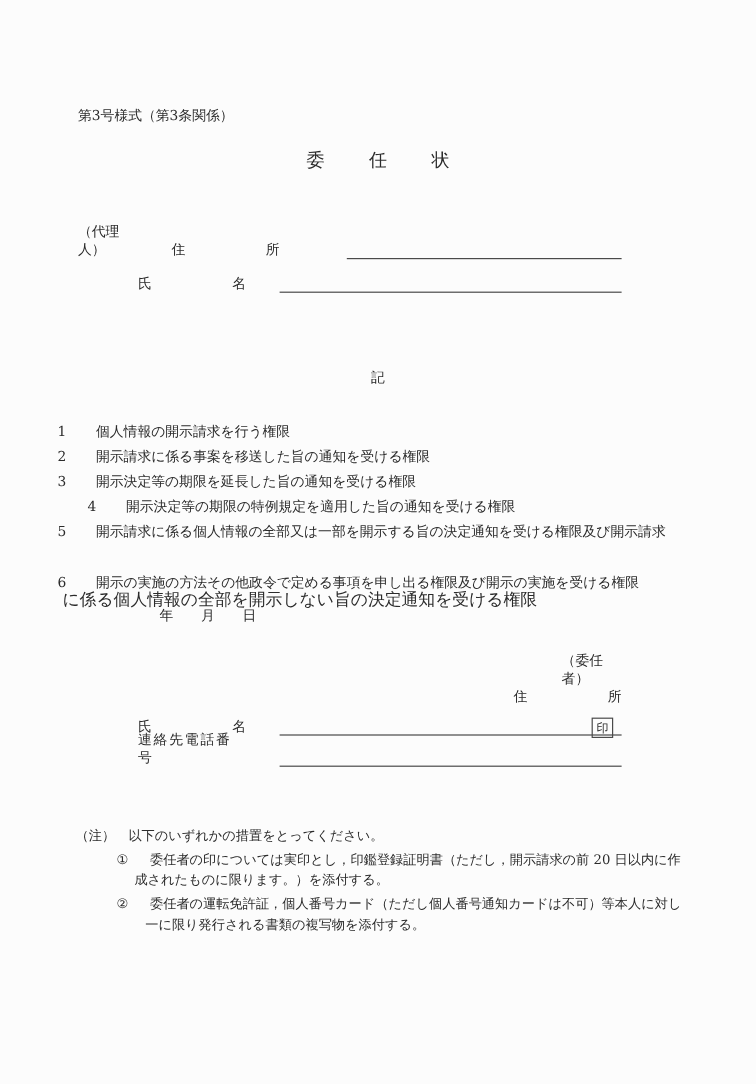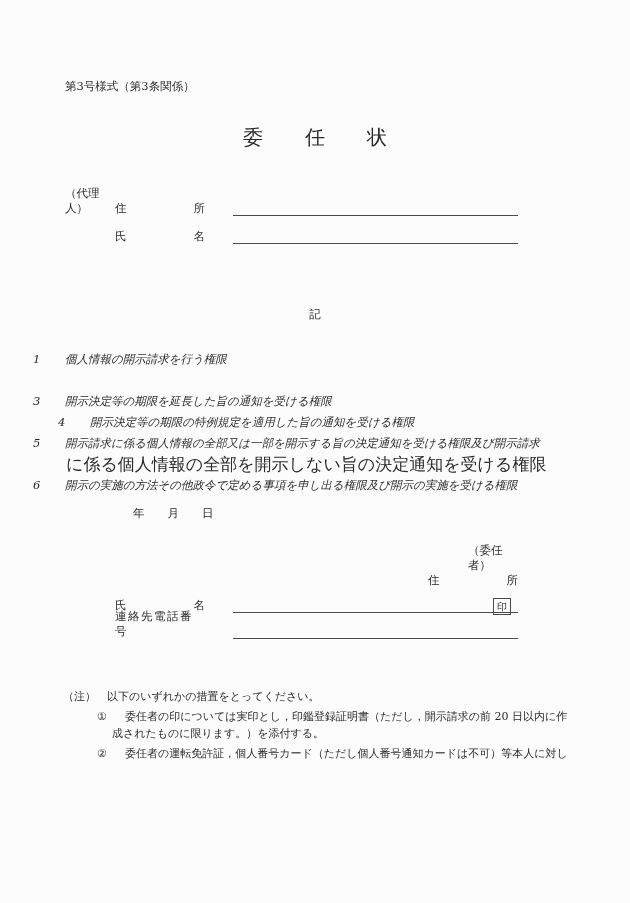--- a/index.html
+++ b/index.html
@@ -11,21 +11,21 @@
     color: #2b2b2b;
     font-family: "DejaVu Serif", "Liberation Serif", serif;
     overflow: hidden;
   }
   .abs { position: absolute; white-space: nowrap; }
   .fs12 { font-size: 11.5px; line-height: 15px; }
   .title {
     position: absolute;
     top: 124px; left: 0; width: 100%;
     text-align: center;
-    font-size: 20px;
+    font-size: 15px;
     letter-spacing: 11px;
     text-indent: 11px;
     white-space: nowrap;
   }
   .ki-heading {
     position: absolute;
     top: 307px; left: 0; width: 100%;
     text-align: center;
     font-size: 11.5px;
   }
@@ -47,23 +47,23 @@
     justify-content: space-between;
   }
   .jl-phone { width: 90px; letter-spacing: 1.5px; margin-top: 19px; }
   .fline {
     flex: 1;
     margin-left: 28px;
     height: 15px;
     border-bottom: 1px solid #4a4a4a;
   }
   
-  .li { position: absolute; left: 33px; font-size: 11.5px; line-height: 15px; white-space: nowrap; font-style: italic; }
+  .li { position: absolute; left: 48px; font-size: 11.5px; line-height: 15px; white-space: nowrap; }
   .li .num { display: inline-block; width: 32px; }
-  .li-cont { position: absolute; left: 66px; font-size: 17px; line-height: 15px; white-space: nowrap; }
+  .li-cont { position: absolute; left: 52px; font-size: 14px; line-height: 15px; white-space: nowrap; margin-top: 36px; }
   
   .note { font-size: 11px; line-height: 14px; white-space: nowrap; }
   .note-head { position: absolute; left: 63px; display: flex; }
   .note-head .nlabel { width: 44px; }
   .note-point { position: absolute; left: 97px; display: flex; }
   .note-point .pnum { width: 28px; }
   .seal-box {
     position: absolute;
     left: 493px; top: 598px;
     width: 16px; height: 15px;
@@ -71,25 +71,25 @@
     font-size: 10px;
     display: flex; align-items: center; justify-content: center;
     background: transparent;
   }
 </style>
 </head>
 <body>
 
 <div class="page">
 
-  <div class="abs fs12" style="top:79px; left:65px;text-align:right;">第3号様式（第3条関係）</div>
+  <div class="abs fs12" style="top:89px; left:65px;text-align:right;">第3号様式（第3条関係）</div>
 
   <div class="title">委　任　状</div>
 
-  <div class="field-row" style="top:200px;">
+  <div class="field-row" style="top:200px;gap:28px;">
     <span class="role">（代理人）</span>
     <span class="jl">
       <span>住</span>
       <span>所</span>
     </span>
     <span class="fline"></span>
   </div>
 
   <div class="field-row" style="top:228px;">
     <span class="role"></span>
@@ -98,20 +98,23 @@
       <span>名</span>
     </span>
     <span class="fline"></span>
   </div>
 
 
   <div class="ki-heading">記</div>
 
   <div class="li" style="top:352px;">
     <span class="num">1</span><span>個人情報の開示請求を行う権限</span>
+  </div>
+  <div class="li" style="top:373px;">
+    <span class="num">2</span><span>開示請求に係る事案を移送した旨の通知を受ける権限</span>
   </div>
   <div class="li" style="top:394px;">
     <span class="num">3</span><span>開示決定等の期限を延長した旨の通知を受ける権限</span>
   </div>
   <div class="li" style="top:415px;margin-left:25px;">
     <span class="num">4</span><span>開示決定等の期限の特例規定を適用した旨の通知を受ける権限</span>
   </div>
   <div class="li" style="top:436px;">
     <span class="num">5</span><span>開示請求に係る個人情報の全部又は一部を開示する旨の決定通知を受ける権限及び開示請求</span>
   </div>
@@ -158,14 +161,15 @@
   <div class="note-point note" style="top:710px;">
     <span class="pnum">①</span>
     <span>委任者の印については実印とし，印鑑登録証明書（ただし，開示請求の前 20 日以内に作</span>
   </div>
   <div class="abs note" style="top:727px; left:112px;">成されたものに限ります。）を添付する。</div>
 
   <div class="note-point note" style="top:747px;">
     <span class="pnum">②</span>
     <span>委任者の運転免許証，個人番号カード（ただし個人番号通知カードは不可）等本人に対し</span>
   </div>
+  <div class="abs note" style="top:764px; left:121px;">一に限り発行される書類の複写物を添付する。</div>
 
 </div>
 
 </body></html>

